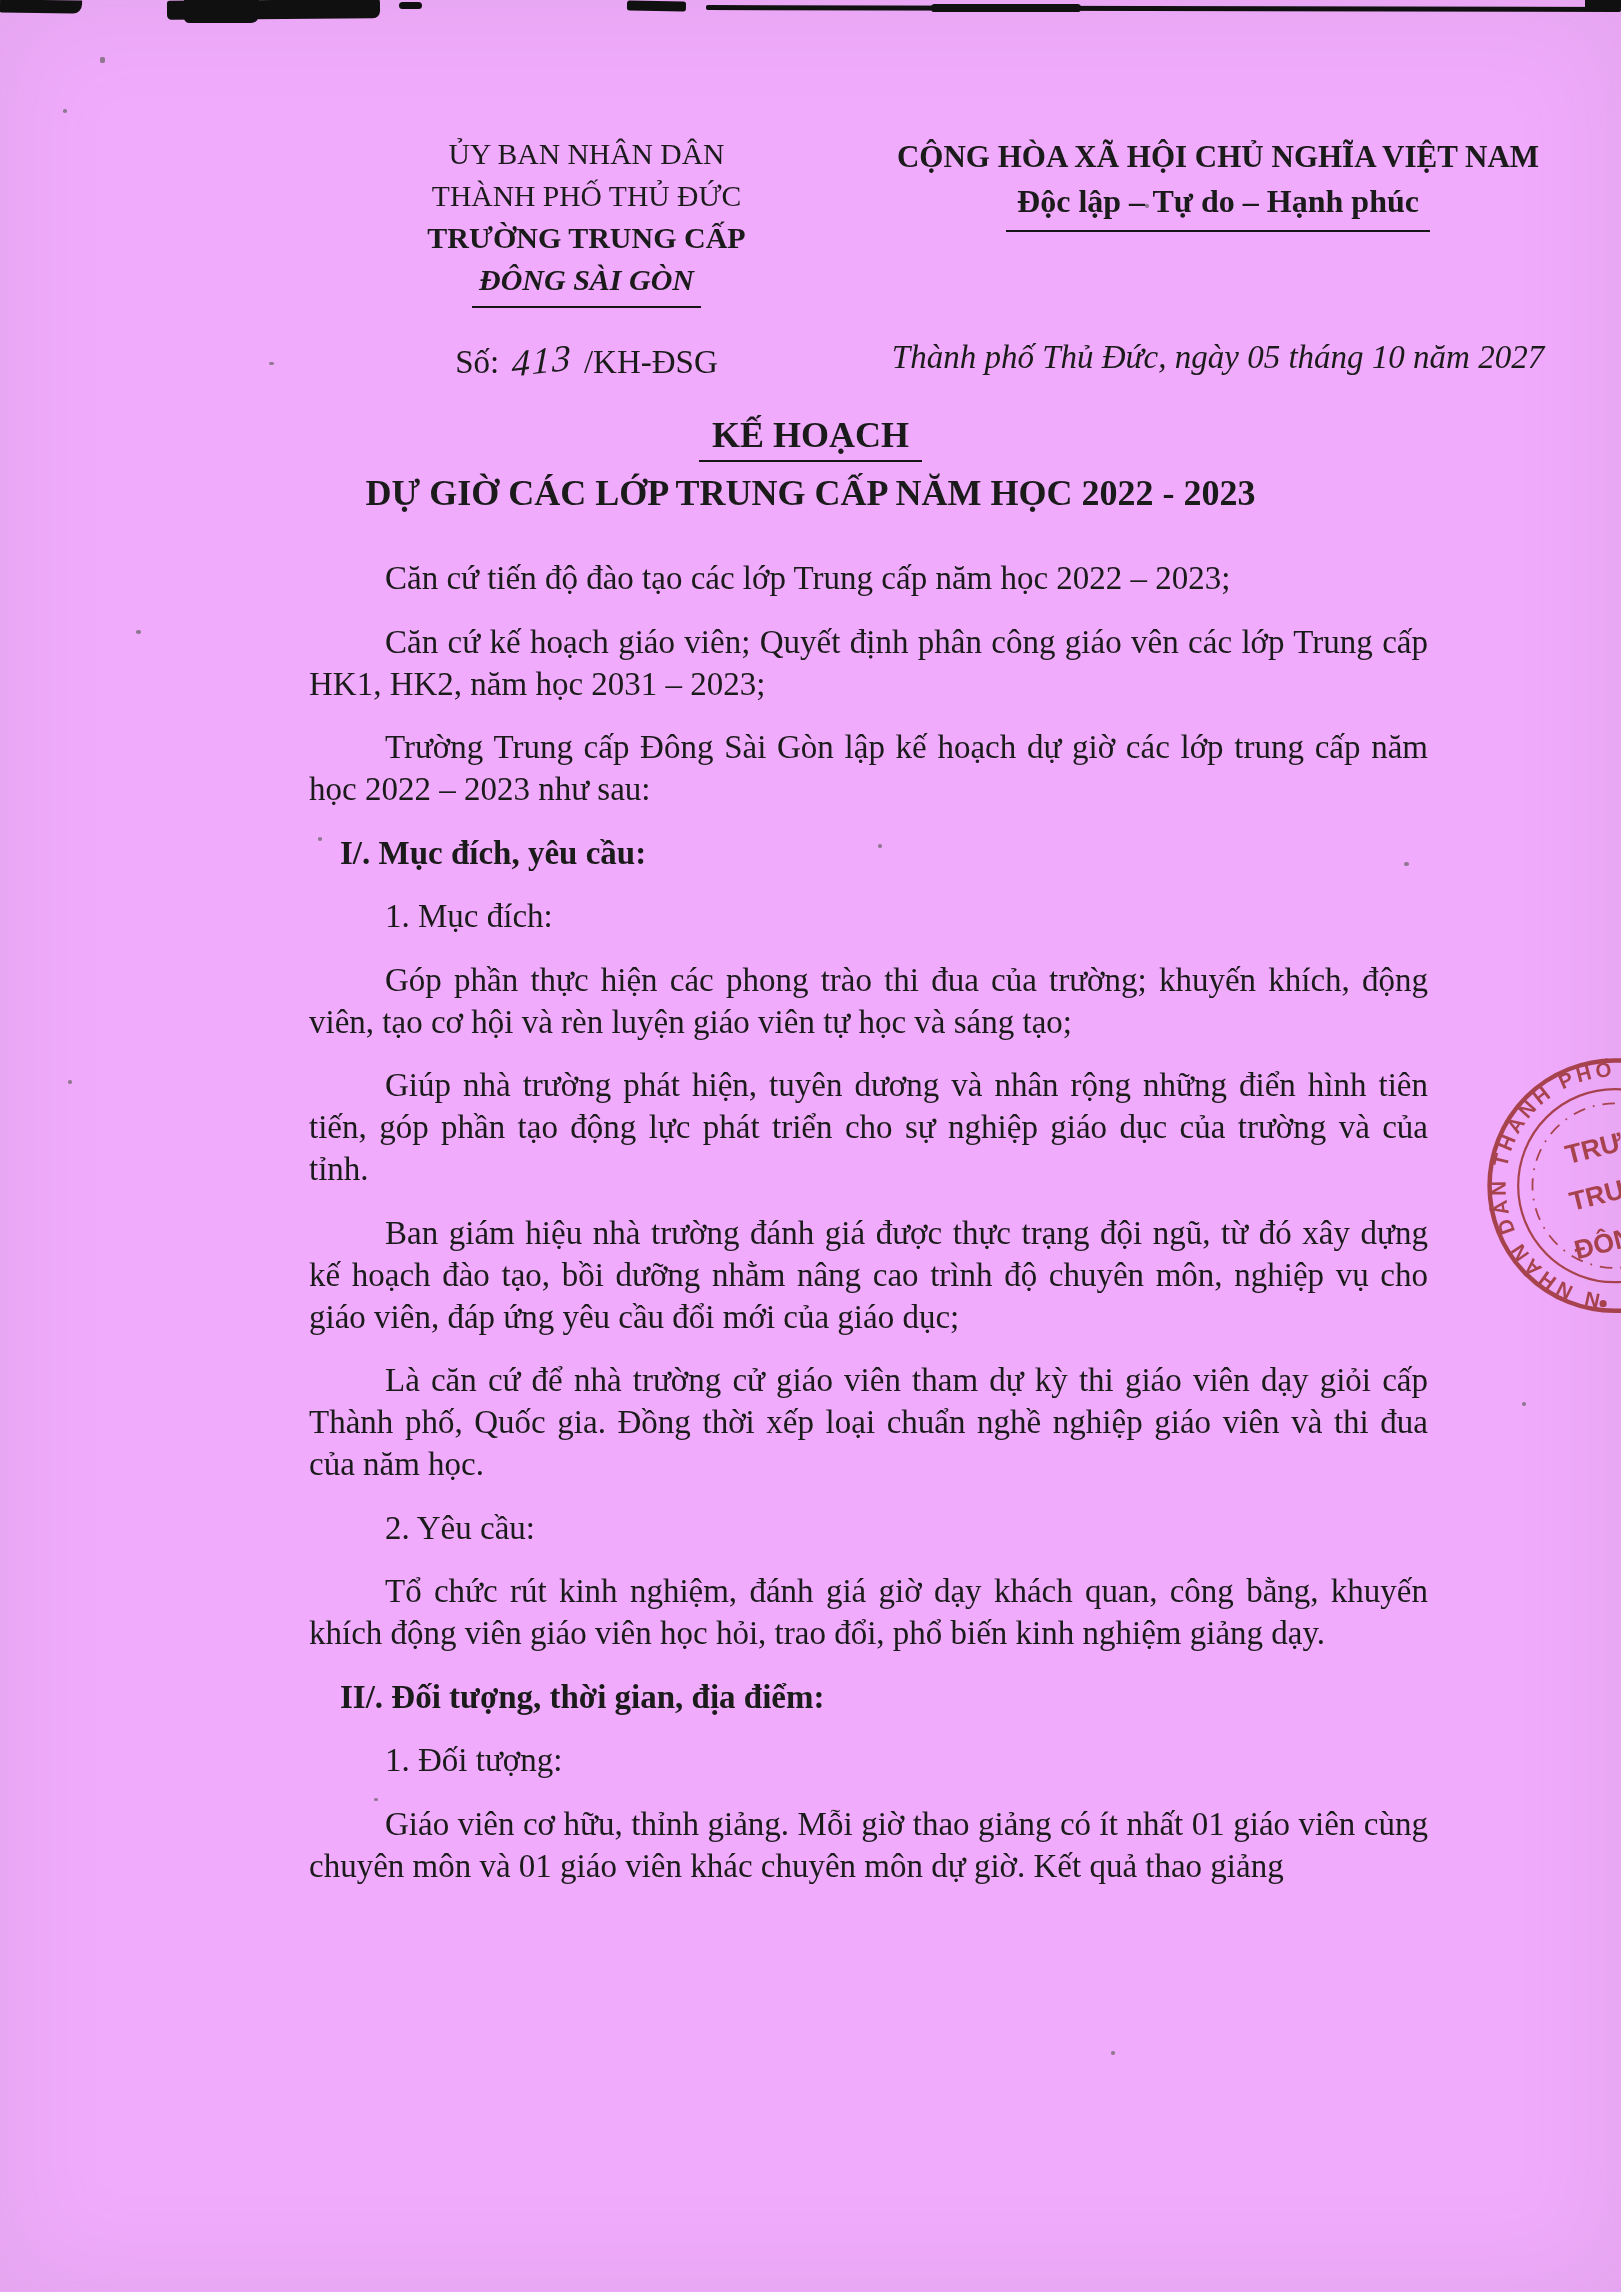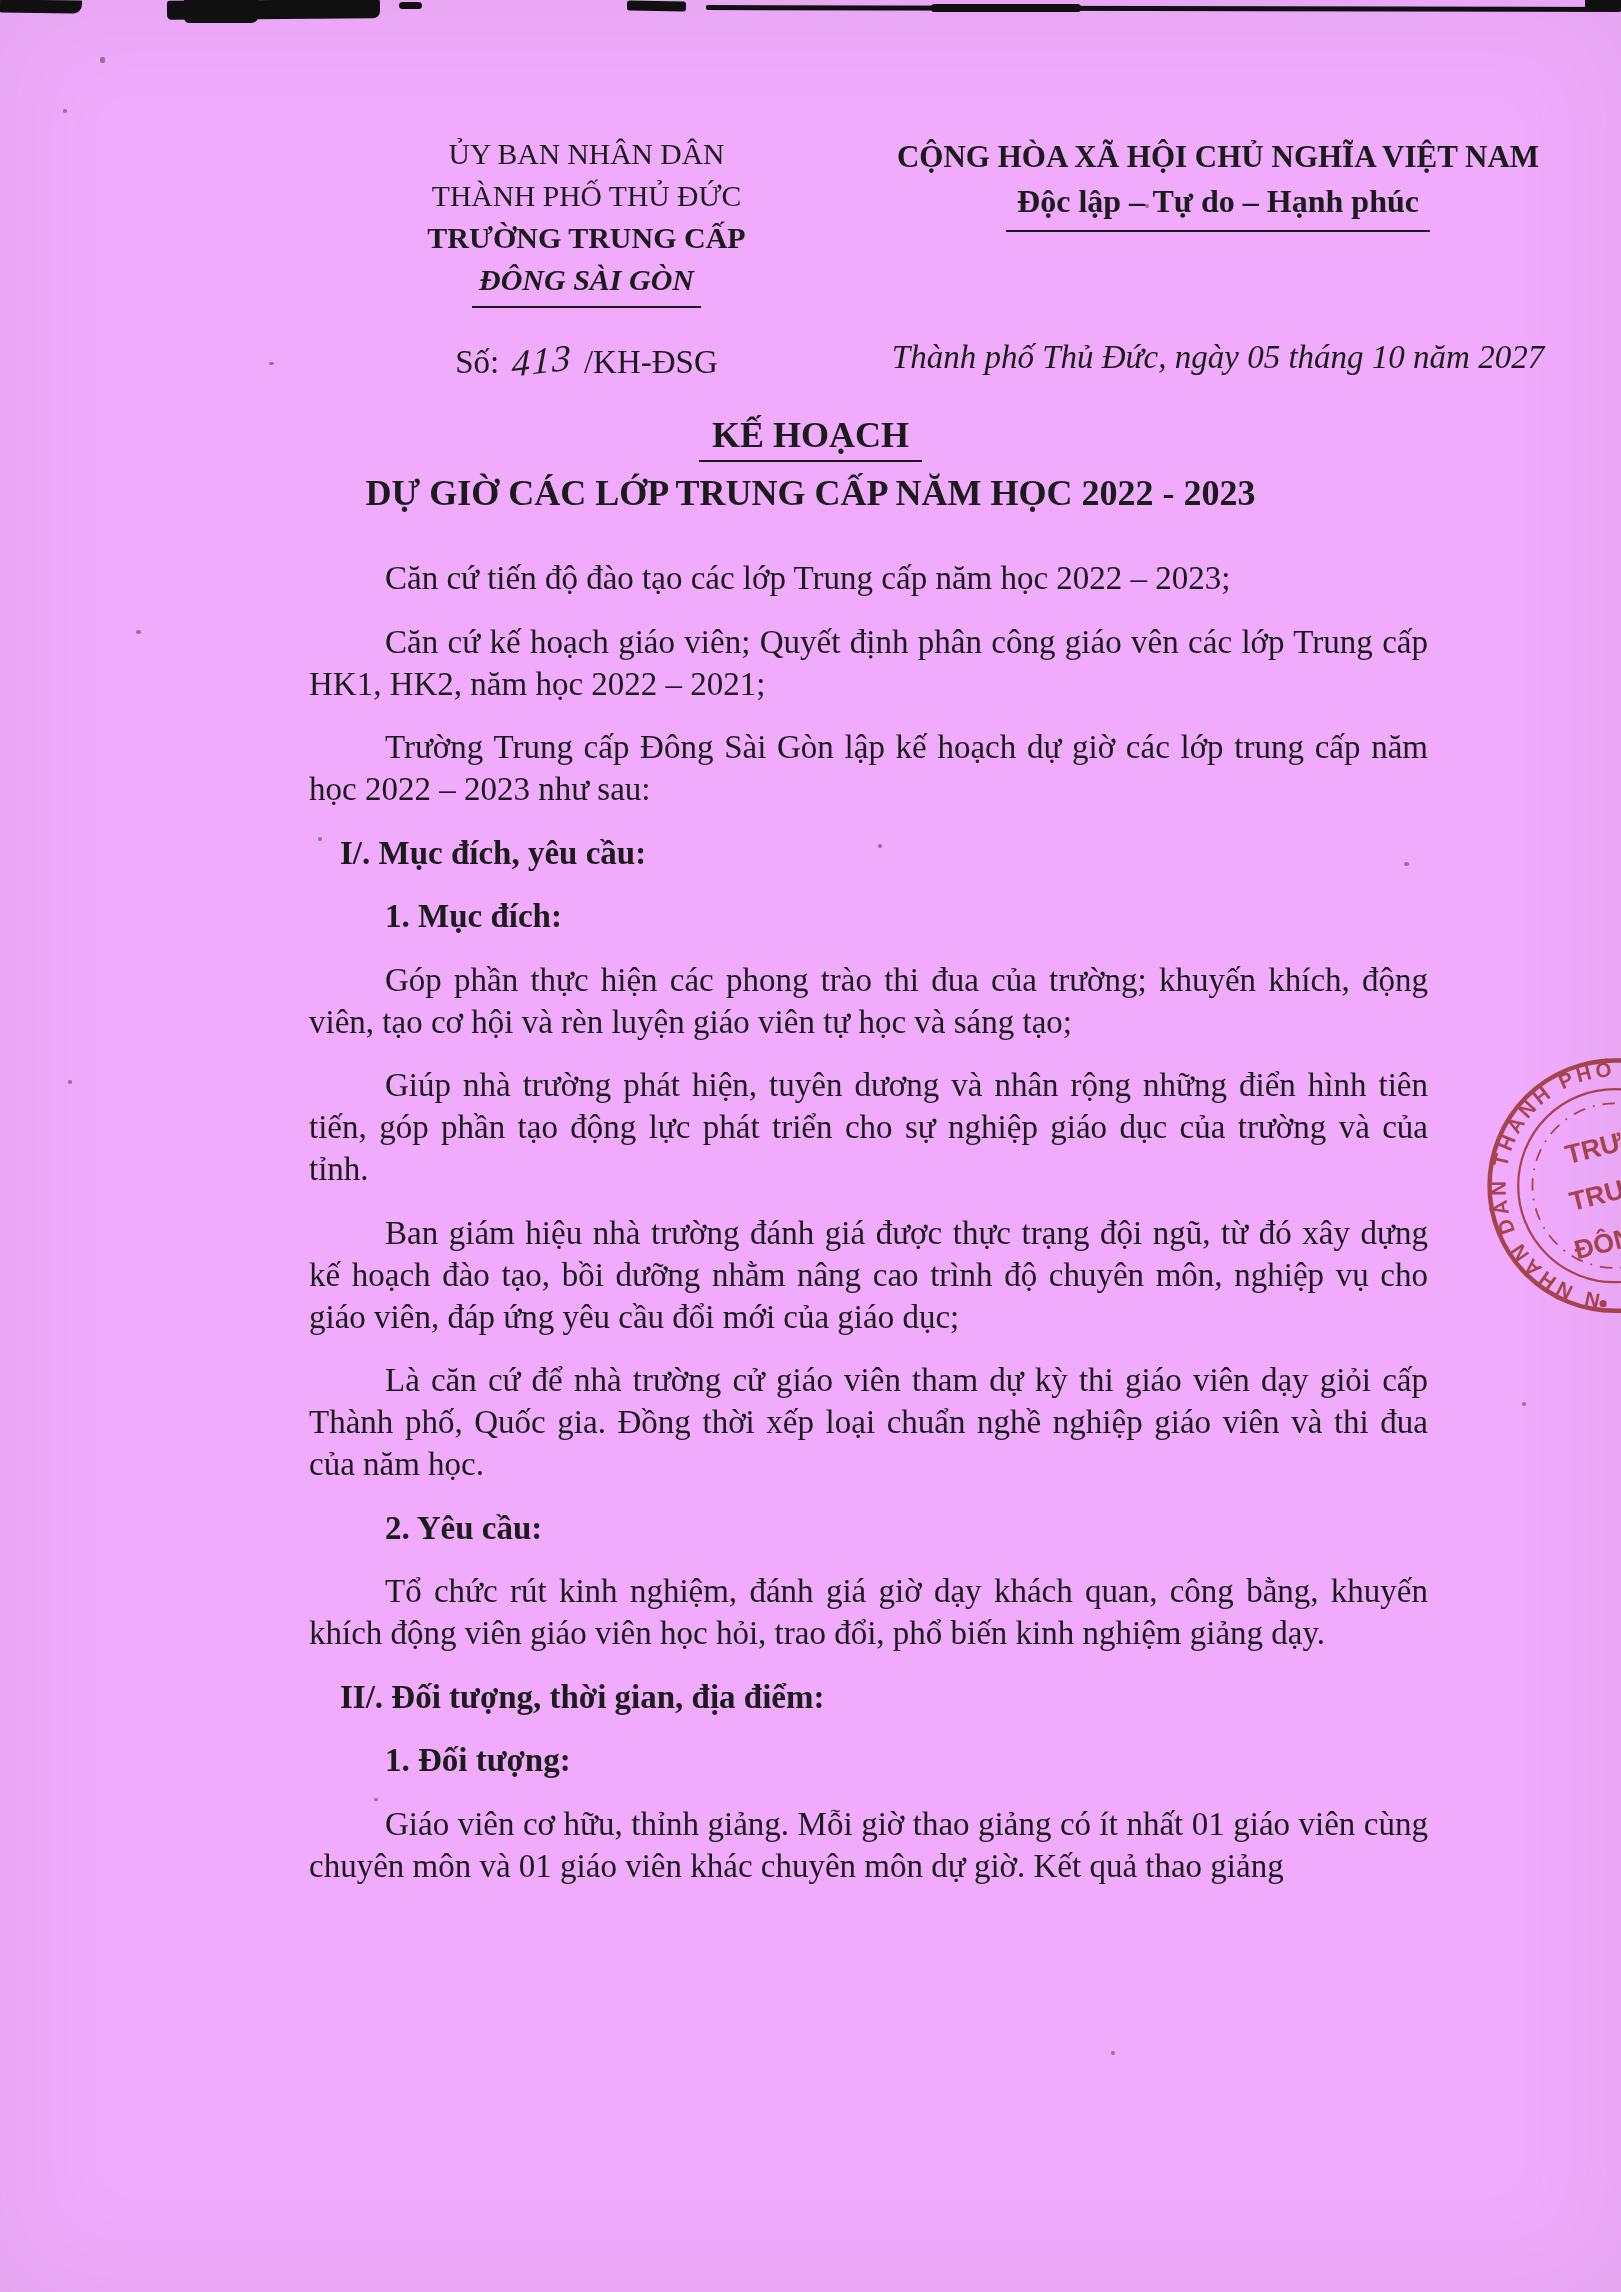--- a/index.html
+++ b/index.html
@@ -37,21 +37,21 @@
   
   .title-block{position:absolute;left:179px;top:414px;width:1263px;text-align:center;}
   .title1{font-size:36px;font-weight:bold;}
   .title1 .uline{display:inline-block;border-bottom:2.7px solid #161616;padding:0 12.5px 3.6px;}
   .title2{font-size:36px;font-weight:bold;margin-top:10.7px;}
   
   .doc-body{position:absolute;left:309px;top:557px;width:1119px;font-size:33px;line-height:42px;text-align:justify;}
   .doc-body p{margin:0 0 21.5px 0;}
   .doc-body p.p{text-indent:76px;}
   .doc-body p.h1{font-weight:bold;text-indent:31px;margin:3.6px 0 21.5px 0;}
-  .doc-body p.h2{font-weight:bold;text-indent:76px;margin:1.8px 0 21.5px 0;}
+  .doc-body p.h2{font-weight:normal;text-indent:76px;margin:1.8px 0 21.5px 0;}
   
   .stamp{position:absolute;left:1469px;top:1039px;width:304px;height:304px;opacity:.88;}
   .stamp text{font-family:"Liberation Sans","DejaVu Sans",sans-serif;}
 </style>
 </head>
 <body>
 
 <div class="page">
 
   <div class="artifact art-a"></div>
@@ -96,21 +96,21 @@
 
   <div class="date-line">Thành phố Thủ Đức, ngày 05 tháng 10 năm 2027</div>
 
   <div class="title-block">
     <div class="title1"><span class="uline">KẾ HOẠCH</span></div>
     <div class="title2">DỰ GIỜ CÁC LỚP TRUNG CẤP NĂM HỌC 2022 - 2023</div>
   </div>
 
   <div class="doc-body">
       <p class="p">Căn cứ tiến độ đào tạo các lớp Trung cấp năm học 2022 – 2023;</p>
-      <p class="p">Căn cứ kế hoạch giáo viên; Quyết định phân công giáo vên các lớp Trung cấp HK1, HK2, năm học 2022 – 2021;</p>
+      <p class="p">Căn cứ kế hoạch giáo viên; Quyết định phân công giáo vên các lớp Trung cấp HK1, HK2, năm học 2031 – 2023;</p>
       <p class="p">Trường Trung cấp Đông Sài Gòn lập kế hoạch dự giờ các lớp trung cấp năm học 2022 – 2023 như sau:</p>
       <p class="h1">I/. Mục đích, yêu cầu:</p>
       <p class="h2">1. Mục đích:</p>
       <p class="p">Góp phần thực hiện các phong trào thi đua của trường; khuyến khích, động viên, tạo cơ hội và rèn luyện giáo viên tự học và sáng tạo;</p>
       <p class="p">Giúp nhà trường phát hiện, tuyên dương và nhân rộng những điển hình tiên tiến, góp phần tạo động lực phát triển cho sự nghiệp giáo dục của trường và của tỉnh.</p>
       <p class="p">Ban giám hiệu nhà trường đánh giá được thực trạng đội ngũ, từ đó xây dựng kế hoạch đào tạo, bồi dưỡng nhằm nâng cao trình độ chuyên môn, nghiệp vụ cho giáo viên, đáp ứng yêu cầu đổi mới của giáo dục;</p>
       <p class="p">Là căn cứ để nhà trường cử giáo viên tham dự kỳ thi giáo viên dạy giỏi cấp Thành phố, Quốc gia. Đồng thời xếp loại chuẩn nghề nghiệp giáo viên và thi đua của năm học.</p>
       <p class="h2">2. Yêu cầu:</p>
       <p class="p">Tổ chức rút kinh nghiệm, đánh giá giờ dạy khách quan, công bằng, khuyến khích động viên giáo viên học hỏi, trao đổi, phổ biến kinh nghiệm giảng dạy.</p>
       <p class="h1">II/. Đối tượng, thời gian, địa điểm:</p>

